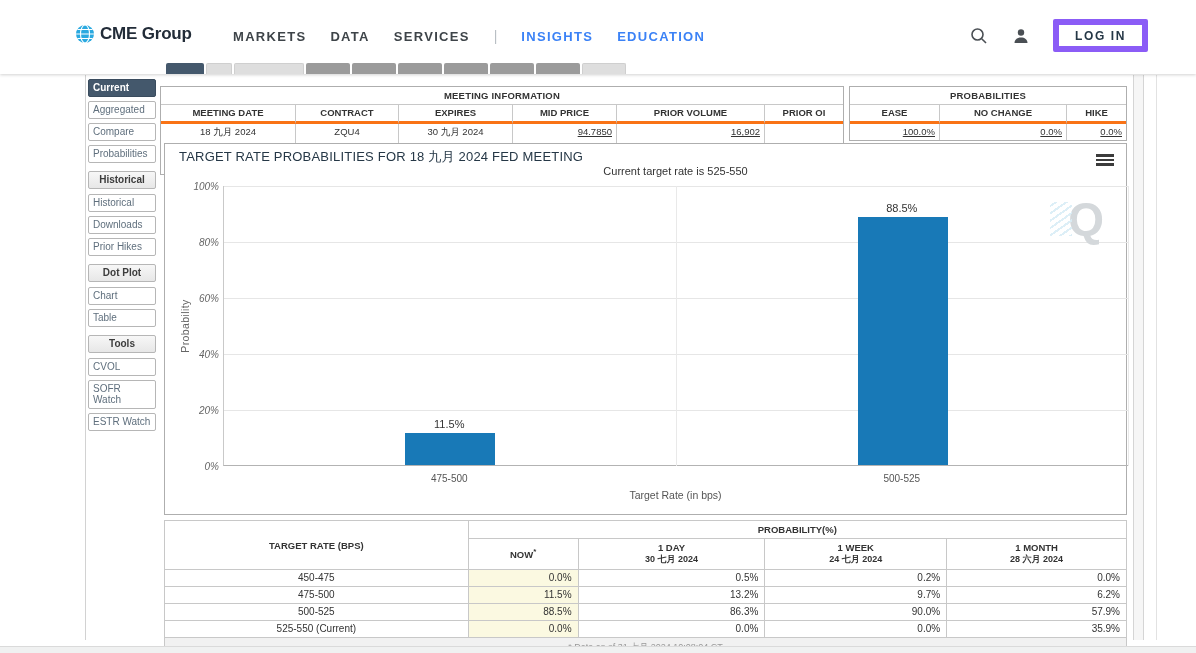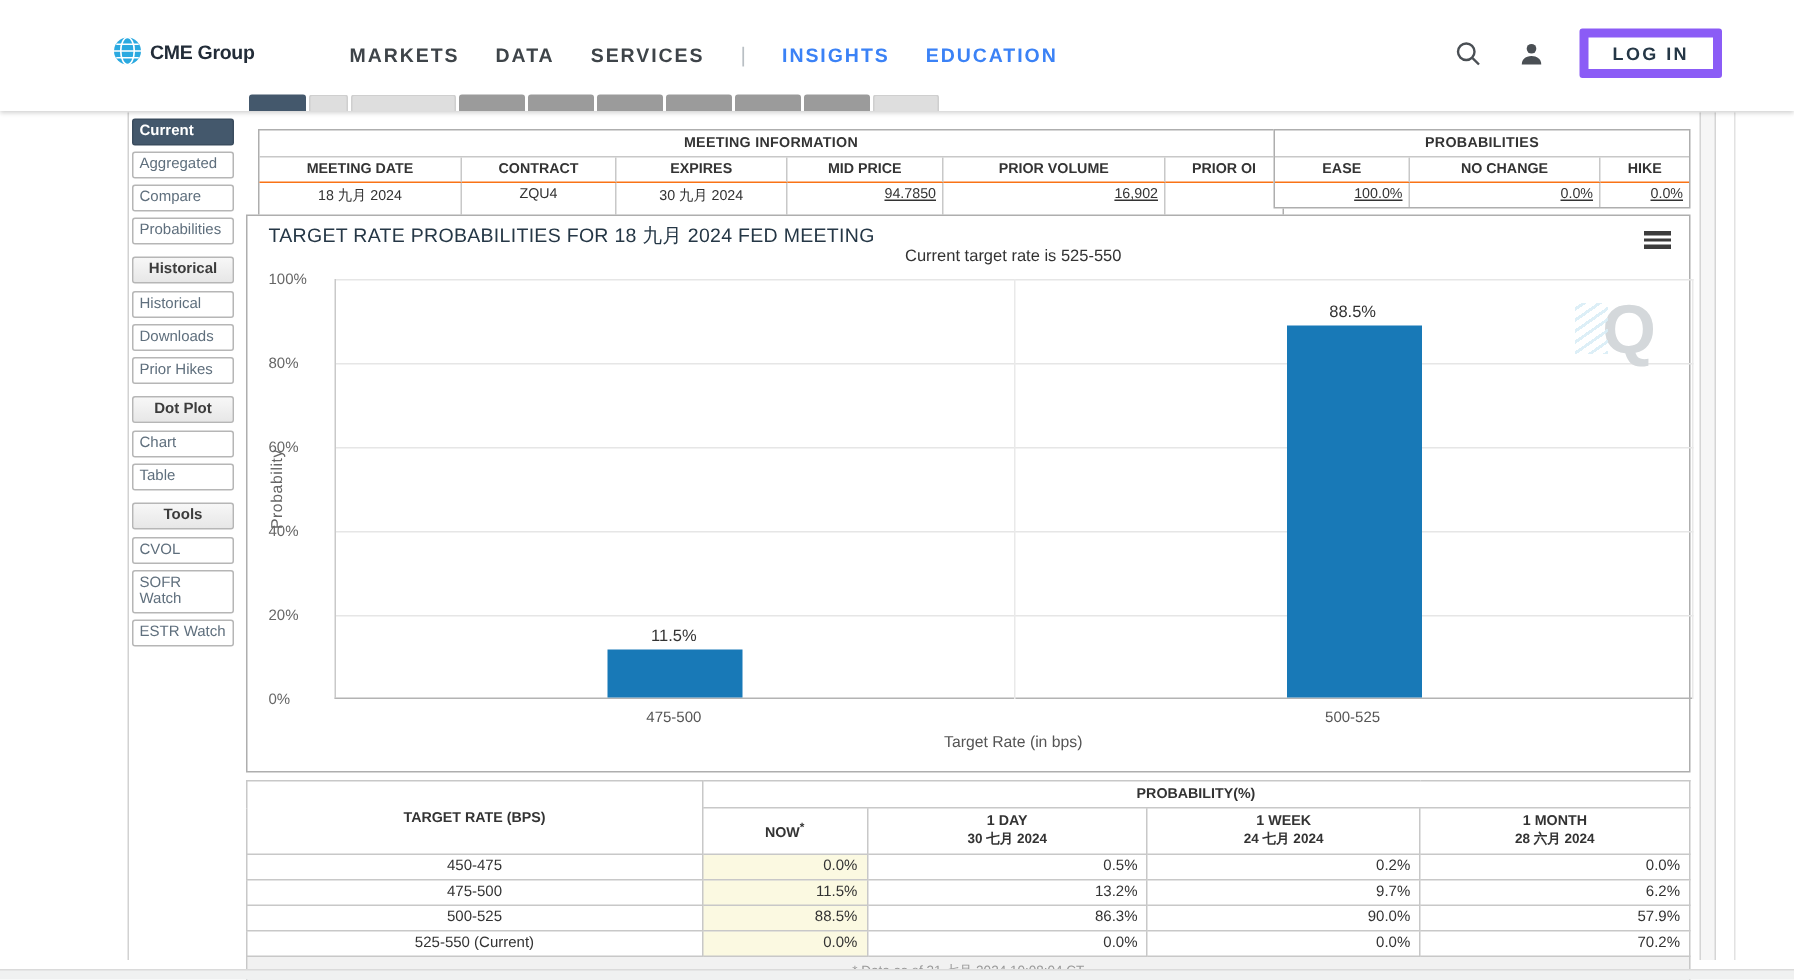--- a/index.html
+++ b/index.html
@@ -3,21 +3,21 @@
 <meta charset="utf-8">
 <style>
   * { margin:0; padding:0; box-sizing:border-box; }
   html,body { width:1196px; height:653px; overflow:hidden; background:#fff;
               font-family:"Liberation Sans", sans-serif; }
 
   
   .topnav { position:absolute; left:0; top:0; width:1196px; height:74px; background:#fff;
             box-shadow:0 1px 3px rgba(0,0,0,.18); z-index:5; }
   .brand { position:absolute; left:75px; top:24px; display:flex; align-items:center; gap:5px; cursor:pointer; }
-  .brand-text { font-size:13px; font-weight:bold; color:#222c38; letter-spacing:-.2px; }
+  .brand-text { font-size:17px; font-weight:bold; color:#222c38; letter-spacing:-.2px; }
   .main-nav { position:absolute; left:233px; top:28px; display:flex; align-items:center; gap:24px; }
   .nav-item { font-size:13px; font-weight:bold; letter-spacing:1.3px; cursor:pointer; }
   .nav-item.primary { color:#3e4449; }
   .nav-item.secondary { color:#3b82f6; }
   .nav-sep { color:#b9bfc4; font-size:14px; }
   .nav-right { position:absolute; right:48px; top:19px; display:flex; align-items:center; gap:22px; }
   .icon-btn { width:20px; height:20px; cursor:pointer; }
   .login-btn { width:95px; height:33px; background:#fff; border:6px solid #8b5cf6; border-radius:2px;
                color:#253746; font-size:12px; font-weight:bold; letter-spacing:1.6px; cursor:pointer;
                font-family:"Liberation Sans", sans-serif; }
@@ -39,36 +39,36 @@
                  margin:8px 0 5px 0; border-radius:2px; }
 
   
   .info-panel { position:absolute; top:86px; border:1px solid #aeaeae; background:#fff; }
   .info-title { font-size:9.5px; font-weight:bold; color:#333; text-align:center; padding:3px 0;
                 border-bottom:1px solid #c8c8c8; letter-spacing:.2px; }
   .info-row { display:flex; }
   .info-cell { font-size:9.5px; color:#333; padding:2px 4px 3px 4px; border-right:1px solid #c8c8c8;
                white-space:nowrap; overflow:hidden; }
   .info-cell:last-child { border-right:none; }
-  .info-cell.head { font-weight:bold; border-bottom:1px solid #f97316; text-align:center; }
+  .info-cell.head { font-weight:bold; border-bottom:3px solid #f97316; text-align:center; }
   .al-c { text-align:center; } .al-r { text-align:right;text-decoration:underline; }
 
   
   .chart-panel { position:absolute; left:164px; top:143px; width:963px; height:372px;
                  border:1px solid #aeaeae; background:#fff; }
   .chart-title { position:absolute; left:14px; top:4px; font-size:13px; color:#253746; letter-spacing:.2px; }
   .chart-subtitle { position:absolute; left:58px; top:21px; width:905px; text-align:center;
                     font-size:11px; color:#333; }
   .burger { position:absolute; right:12px; top:10px; width:18px; cursor:pointer; }
   .burger div { height:2.5px; background:#3c3c3c; margin-bottom:2px; }
   .plot { position:absolute; left:58px; top:42px; width:905px; height:280px;
           border-left:1px solid #c9c9c9; border-bottom:1px solid #b3b3b3; }
   .grid-h { position:absolute; left:0; width:905px; height:1px; background:#e6e6e6; }
   .grid-v { position:absolute; top:0; width:1px; height:280px; background:#e9e9e9; }
-  .ytick { position:absolute; width:40px; font-size:10px; color:#666; }
+  .ytick { position:absolute; width:40px; text-align:right; font-size:10px; color:#666;font-style:italic; }
   .bar { position:absolute; cursor:pointer; }
   .bar-label { position:absolute; font-size:11px; color:#333; text-align:center; width:90px; }
   .xtick { position:absolute; font-size:10px; color:#555; text-align:center; width:120px; }
   .x-title { position:absolute; left:58px; top:345px; width:905px; text-align:center;
              font-size:10.5px; color:#555; }
   .y-title { position:absolute; left:-120px; top:176px; width:280px; transform:rotate(-90deg);
              text-align:center; font-size:10.5px; color:#666; letter-spacing:.4px; }
   .watermark { position:absolute; right:22px; top:52px; display:flex; align-items:center; }
   .wm-hatch { width:22px; height:34px; margin-right:-4px;
               background:repeating-linear-gradient(-35deg,#d9edf6 0 2px,transparent 2px 6px); opacity:.9; }
@@ -157,21 +157,21 @@
     <div class="side-item">Prior Hikes</div>
     <div class="side-header">Dot Plot</div>
     <div class="side-item">Chart</div>
     <div class="side-item">Table</div>
     <div class="side-header">Tools</div>
     <div class="side-item">CVOL</div>
     <div class="side-item">SOFR Watch</div>
     <div class="side-item">ESTR Watch</div>
   </aside>
 
-<section class="info-panel" id="mi-panel" style="left:172px; width:684px;">
+<section class="info-panel" id="mi-panel" style="left:160px; width:684px;">
   <div class="info-title">MEETING INFORMATION</div>
   <div class="info-row" id="mi-heads">
       <div class="info-cell head" style="width: 135px;">MEETING DATE</div>
       <div class="info-cell head" style="width: 103px;">CONTRACT</div>
       <div class="info-cell head" style="width: 114px;">EXPIRES</div>
       <div class="info-cell head" style="width: 104px;">MID PRICE</div>
       <div class="info-cell head" style="width: 148px;">PRIOR VOLUME</div>
       <div class="info-cell head" style="width: 78px;">PRIOR OI</div>
     </div>
   <div class="info-row" id="mi-vals">
@@ -277,21 +277,21 @@
         <td class="val now">88.5%</td>
         <td class="val">86.3%</td>
         <td class="val">90.0%</td>
         <td class="val">57.9%</td>
       </tr>
       <tr>
         <td class="rate">525-550 (Current)</td>
         <td class="val now">0.0%</td>
         <td class="val">0.0%</td>
         <td class="val">0.0%</td>
-        <td class="val">70.2%</td>
+        <td class="val">35.9%</td>
       </tr>
     </tbody>
   <tbody>
     <tr class="foot">
       <td colspan="5">* Data as of 31 七月 2024 10:08:04 CT</td>
     </tr>
   </tbody>
 </table>
 
 <div class="left-line"></div>

